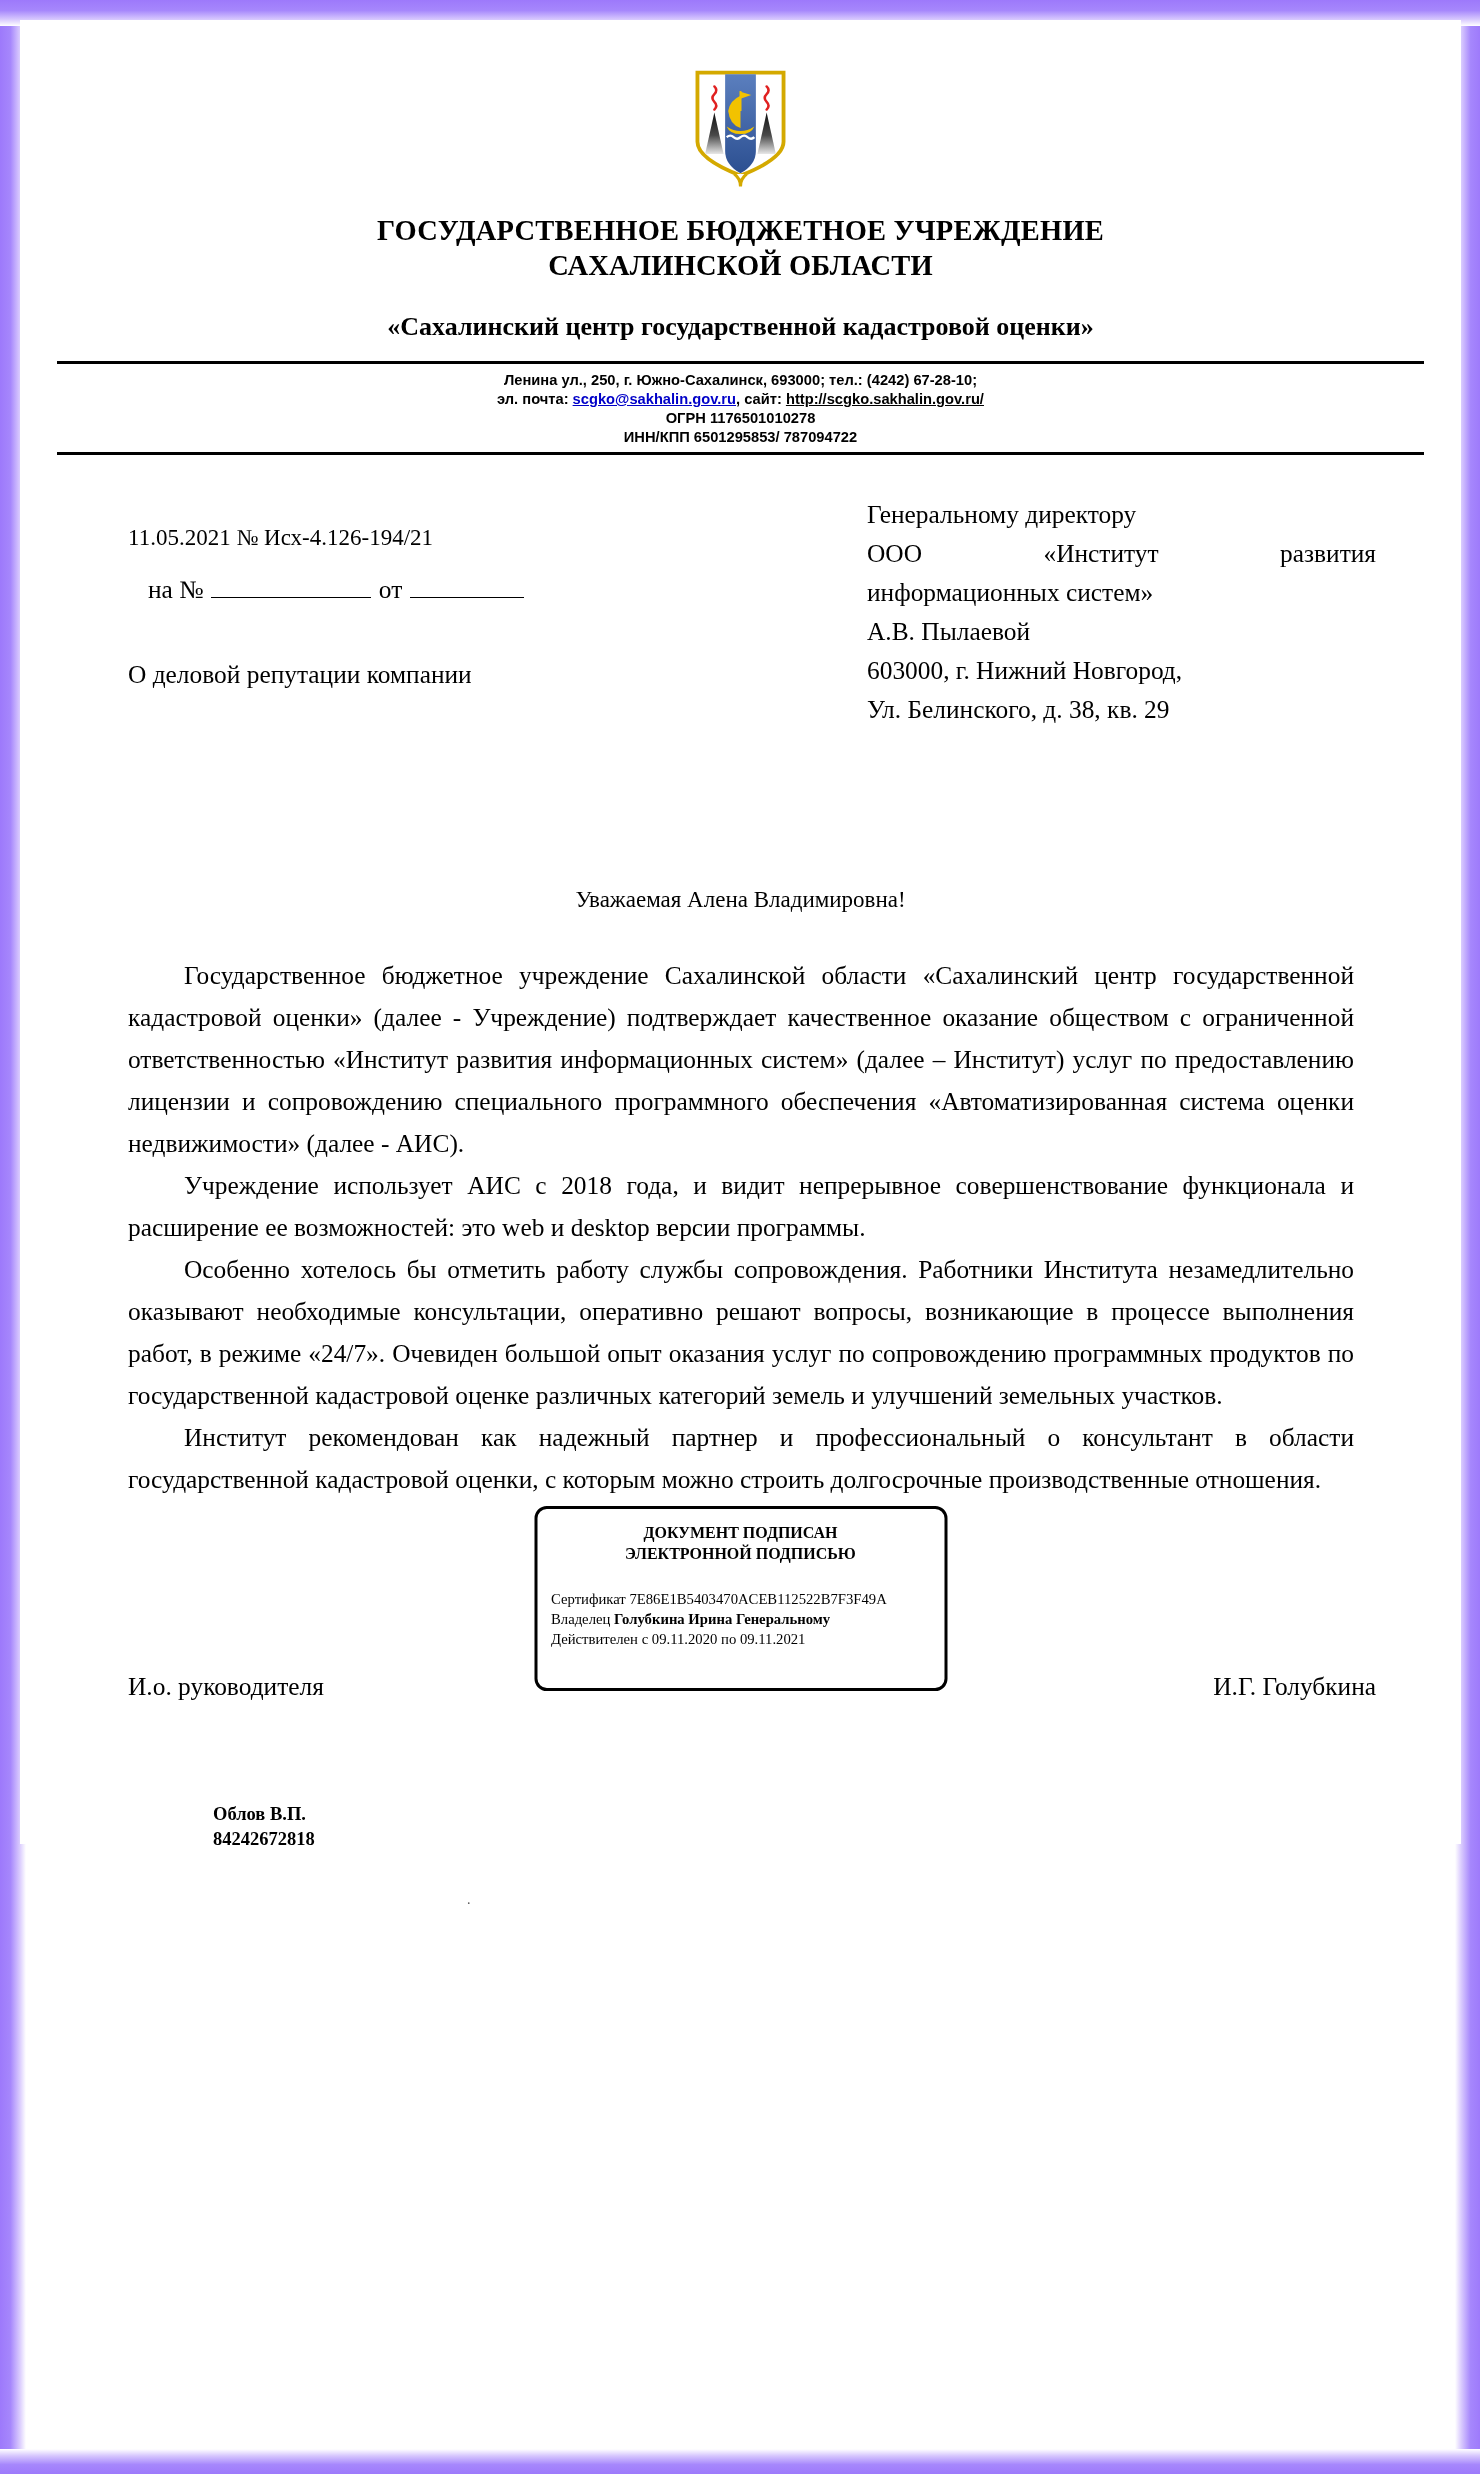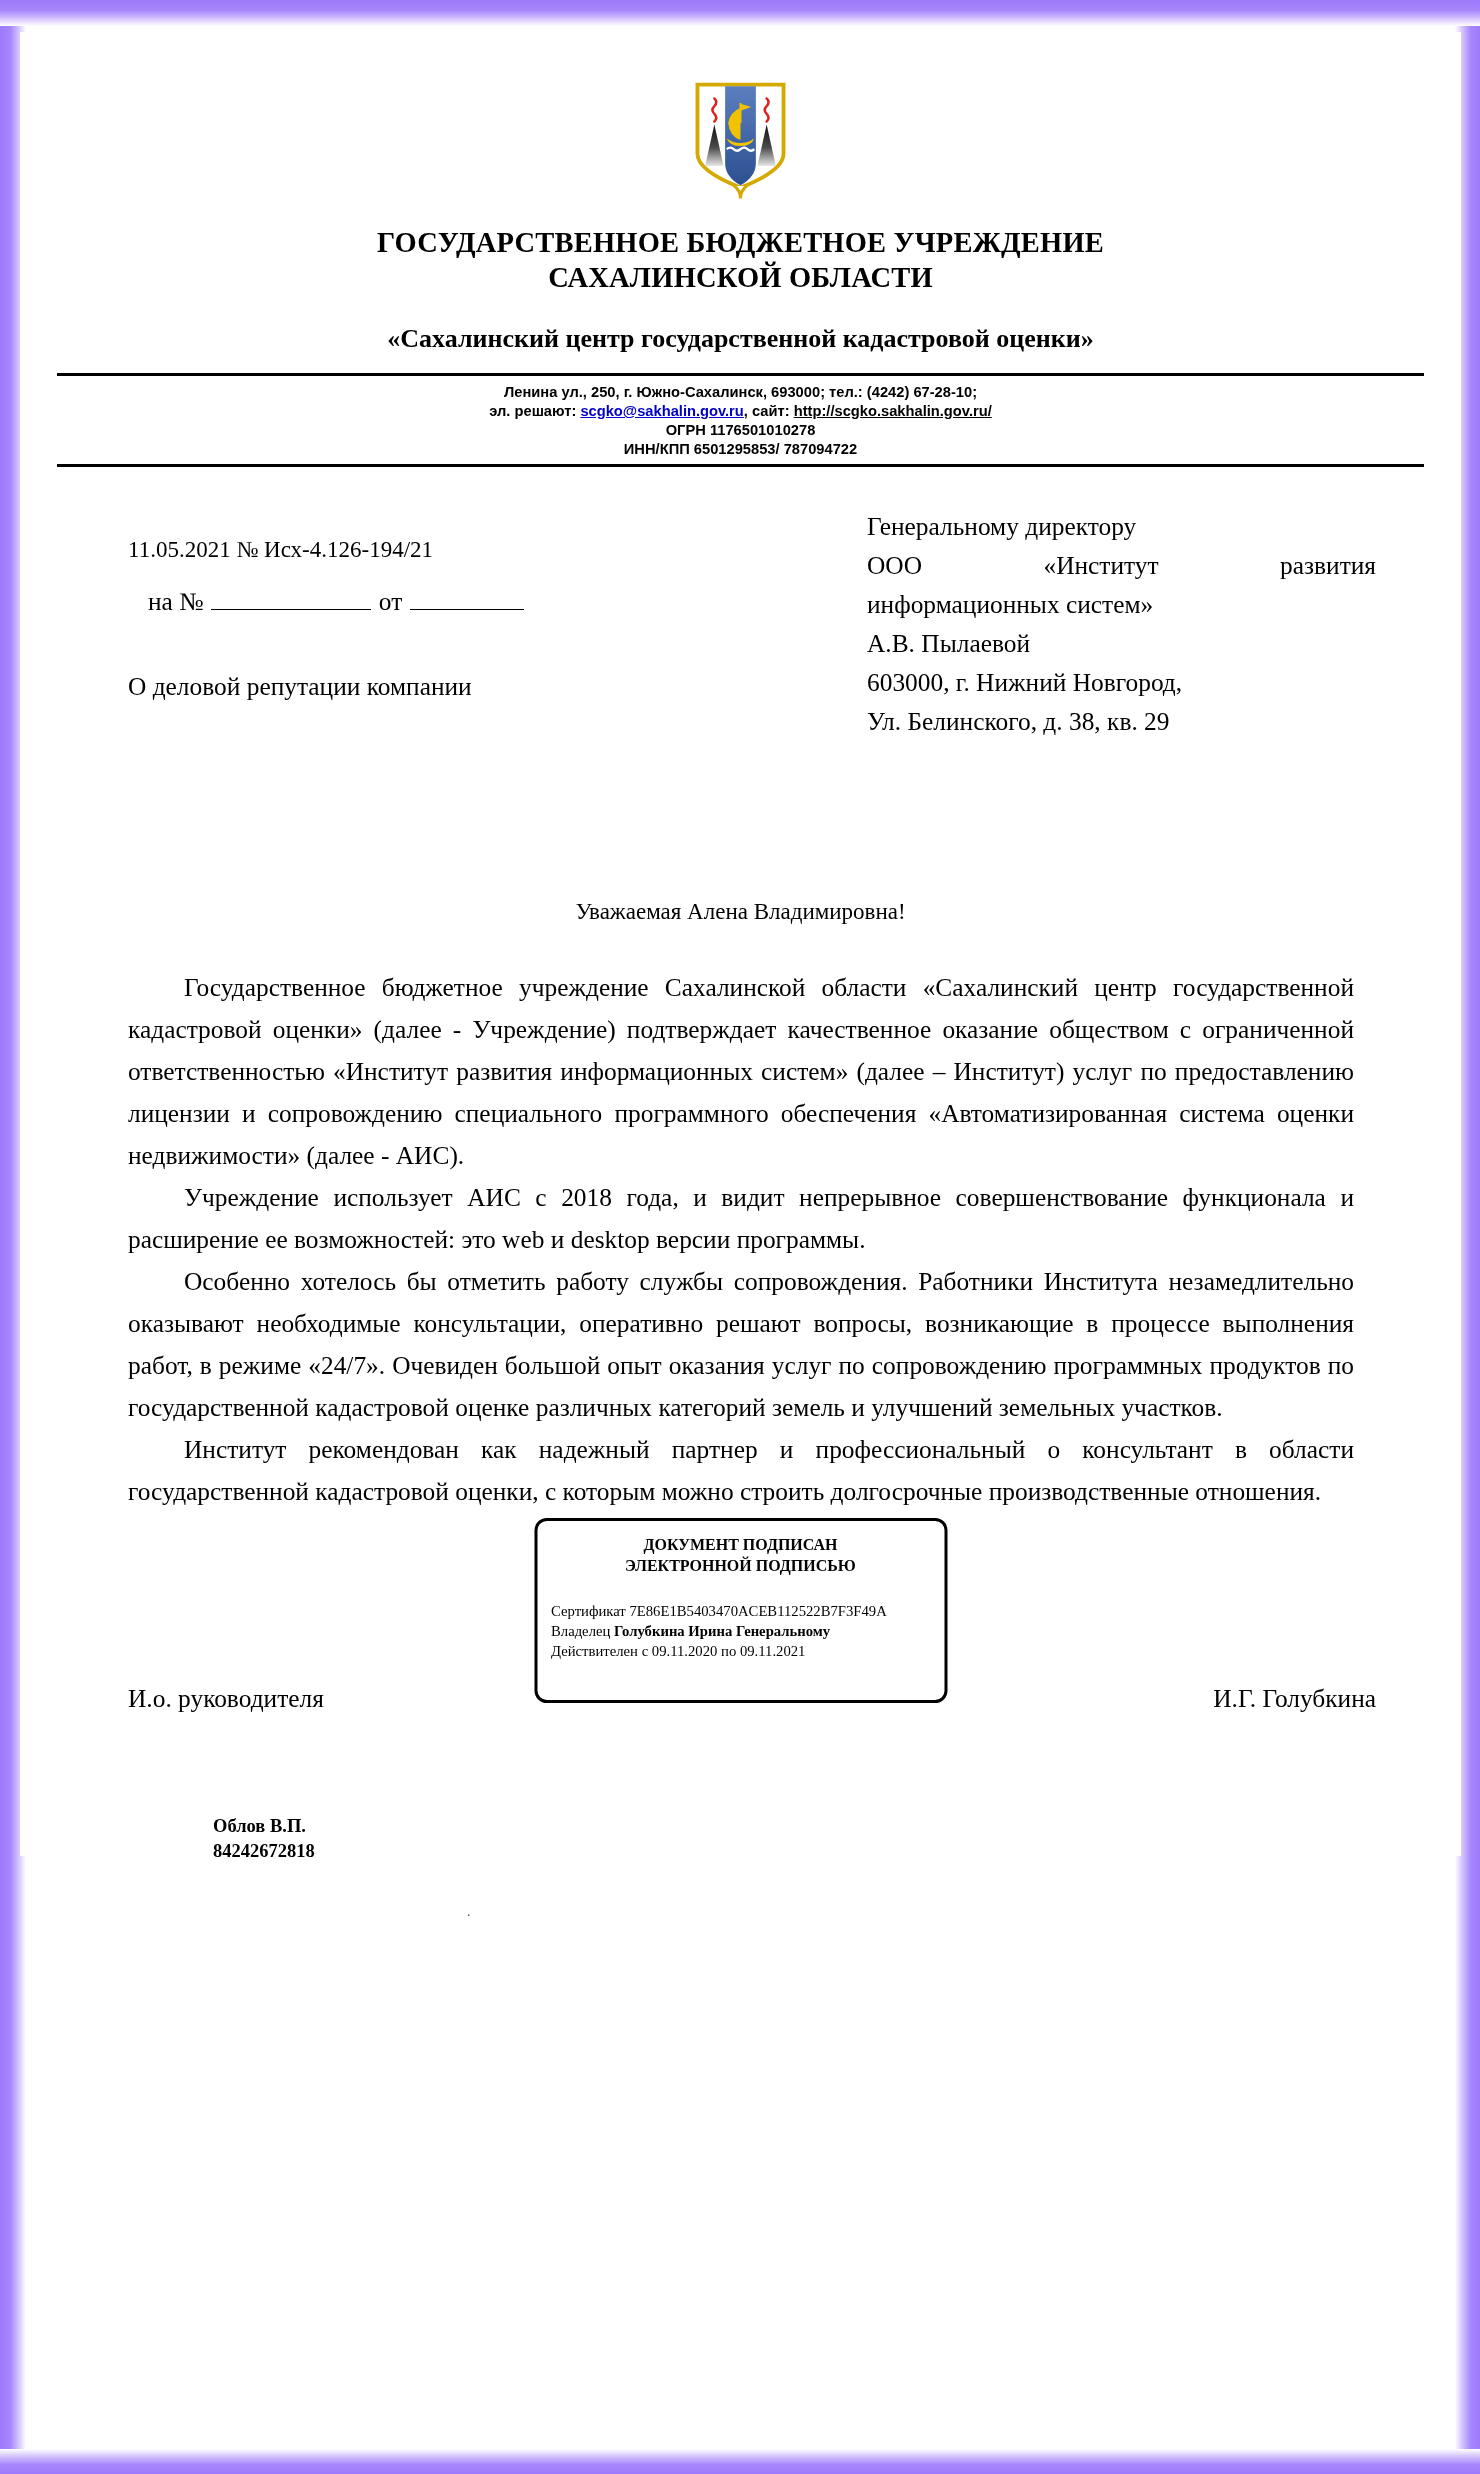--- a/index.html
+++ b/index.html
@@ -41,21 +41,21 @@
   }
   .edge-bottom {
     left: 0; bottom: 0; width: 1481px; height: 26px;
     background: linear-gradient(to top, #9d79fb 0%, #a687fc 40%, #d8c9fe 75%, #ffffff 100%);
   }
 
   .sheet {
     position: relative;
     width: 1441px;
     height: 1824px;
-    margin: 12px auto;
+    margin: 0 auto;
     background: #ffffff;
     padding: 0;
   }
 
   
   .emblem-wrap {
     width: 100%;
     display: flex;
     justify-content: center;
     padding-top: 48px;
@@ -293,21 +293,21 @@
       <div class="org-line">ГОСУДАРСТВЕННОЕ БЮДЖЕТНОЕ УЧРЕЖДЕНИЕ</div>
       <div class="org-line">САХАЛИНСКОЙ ОБЛАСТИ</div>
       <div class="org-subtitle">«Сахалинский центр государственной кадастровой оценки»</div>
     </div>
 
     <hr class="rule-thick">
 
     <div class="contacts">
       <div>Ленина ул., 250, г. Южно-Сахалинск, 693000; тел.: (4242) 67-28-10;</div>
       <div>
-        <span>эл. решают: </span><a href="#">scgko@sakhalin.gov.ru</a><span>, сайт: </span><a href="#" class="site">http://scgko.sakhalin.gov.ru/</a>
+        <span>эл. почта: </span><a href="#">scgko@sakhalin.gov.ru</a><span>, сайт: </span><a href="#" class="site">http://scgko.sakhalin.gov.ru/</a>
       </div>
       <div>ОГРН 1176501010278</div>
       <div>ИНН/КПП 6501295853/ 787094722</div>
     </div>
 
     <hr class="rule-thin">
 
     <div class="meta">
 
       <div class="meta-left">

